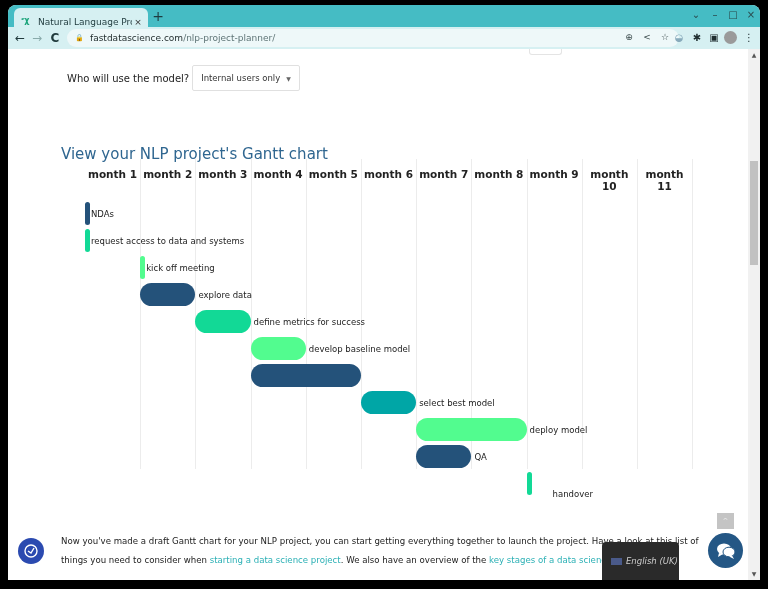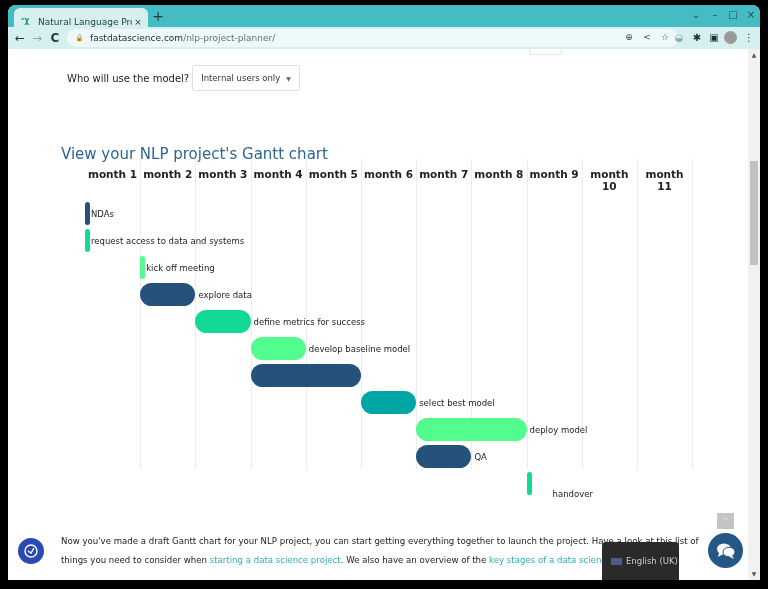--- a/index.html
+++ b/index.html
@@ -33,21 +33,21 @@
   .gantt { position: absolute; left: 0; top: 110px; width: 692px; height: 360px; }
   .month-header { position: absolute; top: 9px; font-size: 10.5px; font-weight: bold; color: #222; text-align: center; width: 55px; }
   .gridline { position: absolute; top: 0; width: 1px; height: 310px; background: #ececec; }
   .bar { position: absolute; height: 23px; border-radius: 12px; }
   .bar.thin { width: 5px; border-radius: 3px; }
   .bar-label { position: absolute; font-size: 8.5px; color: #222; white-space: nowrap; line-height: 12px; }
   .para { position: absolute; left: 53px; font-size: 8.6px; color: #222; line-height: 19px; width: 650px; }
   .para a { color: #2bb0b5; text-decoration: none; }
   .back-to-top { position: absolute; left: 709px; top: 464px; width: 17px; height: 16px; background: #c4c4c4; color: #eee; font-size: 7px; text-align: center; line-height: 16px; }
   .chat-btn { position: absolute; left: 700px; top: 484px; width: 35px; height: 35px; border-radius: 50%; background: #245785; display: flex; align-items: center; justify-content: center; }
-  .lang-switch { position: absolute; left: 594px; top: 493px; width: 77px; height: 38px; background: #2a2a2a; border-radius: 4px 4px 0 0; color: #ccc; font-size: 8.5px; display: flex; align-items: center; padding-left: 9px; }
+  .lang-switch { position: absolute; left: 594px; top: 493px; width: 77px; height: 38px; background: #2a2a2a; border-radius: 4px 4px 0 0; color: #ccc; font-size: 8.5px; display: flex; align-items: center; padding-left: 9px; font-style: italic; }
   .lang-switch .flag { width: 11px; height: 7px; background: #4a5a8a; margin-right: 4px; display: inline-block; }
   .a11y-btn { position: absolute; left: 10px; top: 489px; width: 26px; height: 26px; border-radius: 50%; background: #2b4ab0; display: flex; align-items: center; justify-content: center; }
 </style>
 </head>
 <body>
 
 <div class="window">
   <div class="tabbar">
     <div class="tab">
       <span class="favicon">ᶻχ</span>

